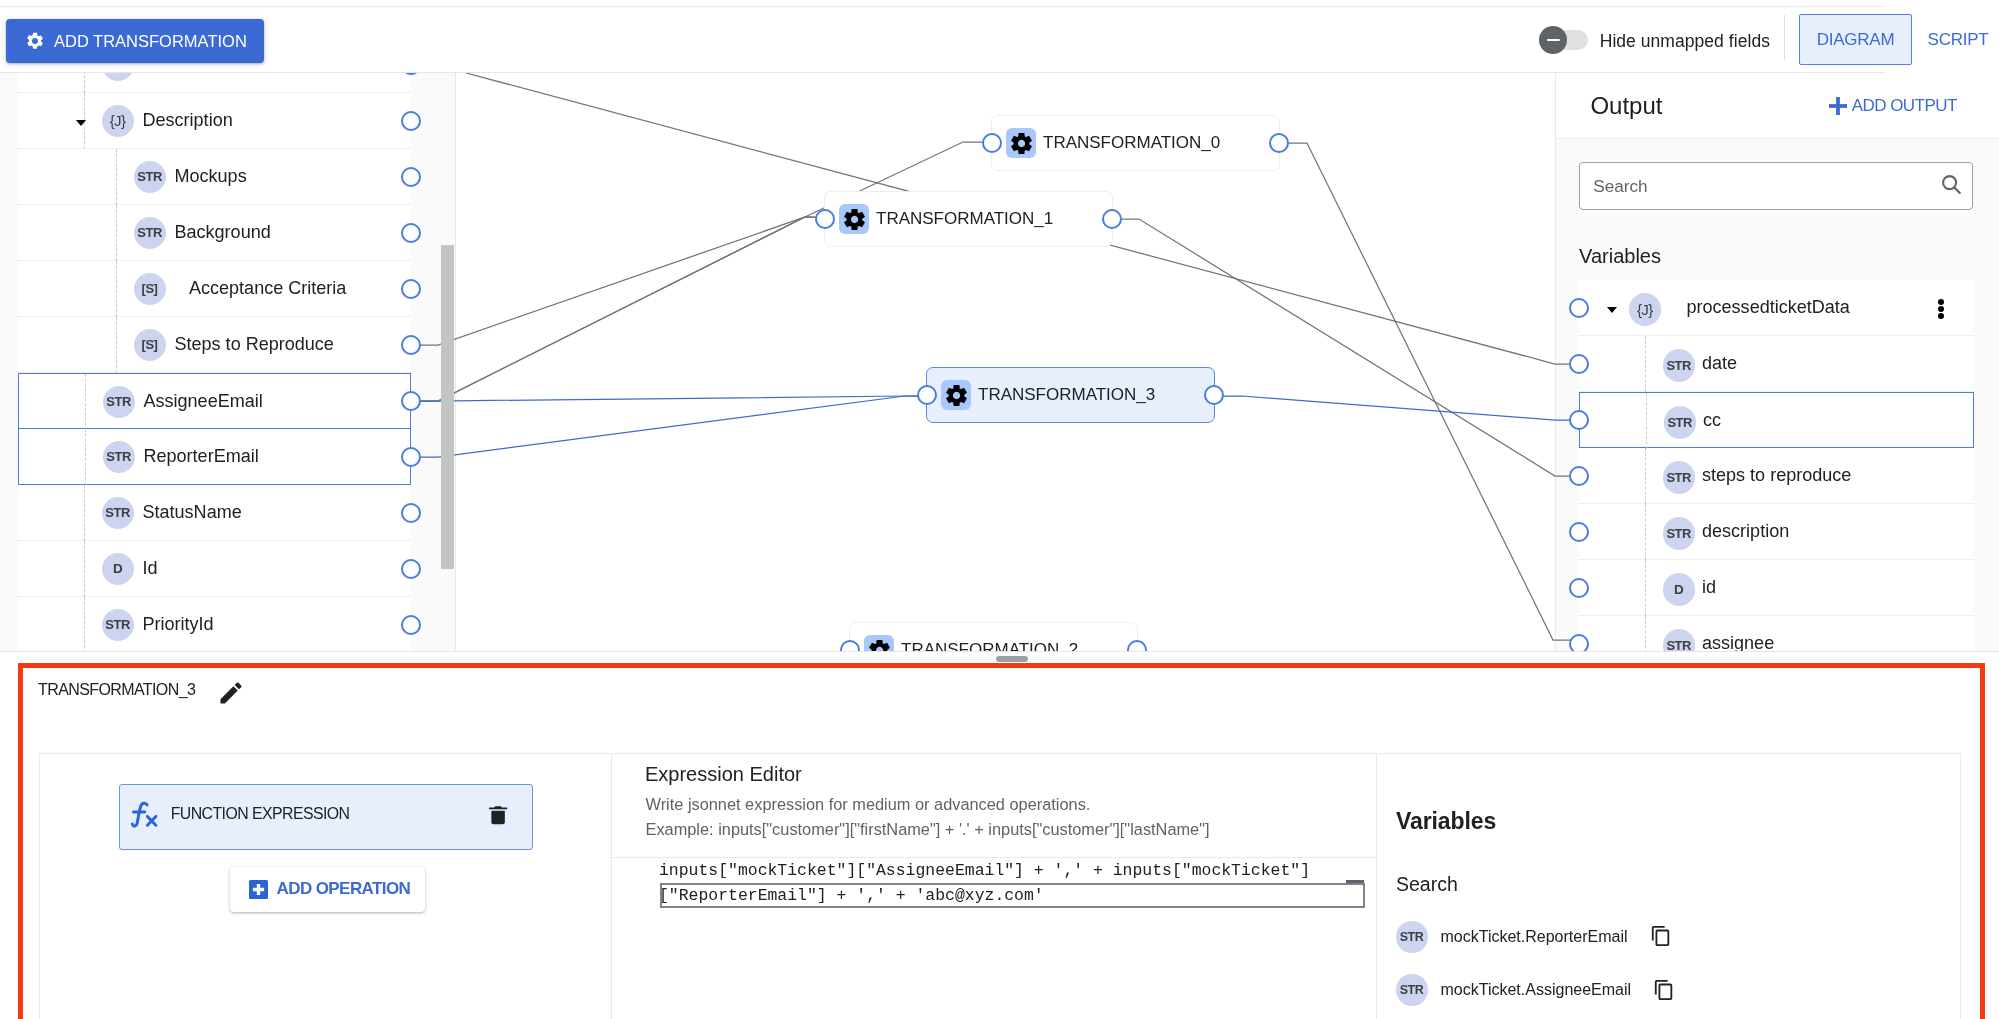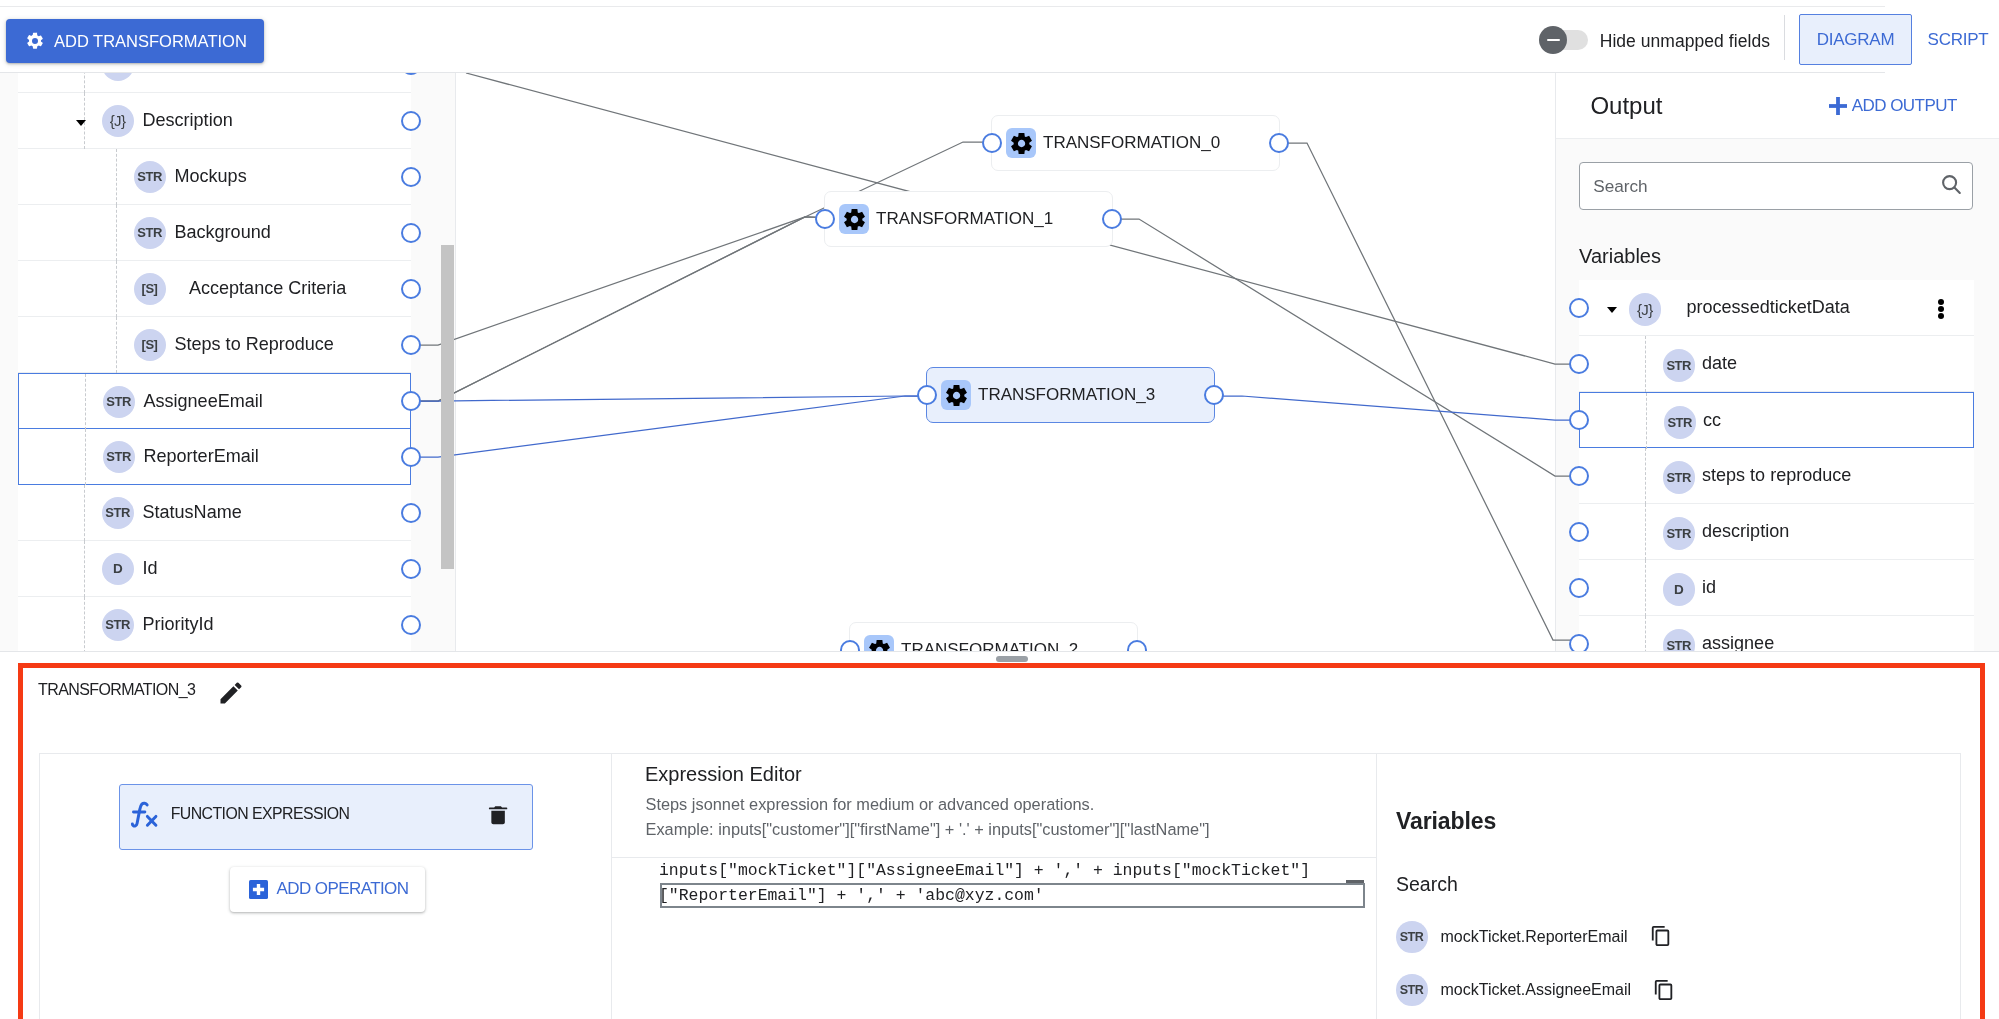--- a/index.html
+++ b/index.html
@@ -95,21 +95,21 @@
 .bc3{flex:1;position:relative;}
 .fnexpr{position:absolute;left:78.7px;top:30px;width:414px;height:66px;background:#e8effc;
   border:1px solid #6b93e8;border-radius:3px;}
 .fnexpr .fx{position:absolute;left:7.5px;top:12.5px;width:34px;height:34px;}
 .fnexpr .lbl{position:absolute;left:51px;top:19.5px;font-size:15.85px;color:#202124;letter-spacing:-.55px;}
 .fnexpr .trash{position:absolute;left:366.8px;top:18.4px;width:24.2px;height:24.2px;cursor:pointer;}
 .addop{position:absolute;left:190.3px;top:112.5px;width:195px;height:45px;background:#fff;border-radius:4px;
   box-shadow:0 1px 2px rgba(60,64,67,.26),0 1px 3px 1px rgba(60,64,67,.12);
   display:flex;align-items:center;cursor:pointer;}
 .addop .plus{width:19px;height:19px;margin-left:18.7px;margin-top:1px;}
-.addop .lbl{margin-left:8.5px;font-size:17px;font-weight:400;letter-spacing:-.58px;color:#3c6ad4;}
+.addop .lbl{margin-left:8.5px;font-size:17px;font-weight:700;letter-spacing:-.58px;color:#3c6ad4;}
 .ee-title{position:absolute;left:33px;top:9px;font-size:20px;color:#202124;letter-spacing:0;}
 .ee-sub{position:absolute;left:33.5px;top:38px;font-size:16.35px;color:#5f6368;line-height:25px;letter-spacing:0;}
 .ee-rule{position:absolute;left:0;top:103px;width:765px;height:1px;background:#e8eaed;}
 .ee-code{position:absolute;left:47px;top:104px;width:700px;font-family:"Liberation Mono",monospace;
   font-size:16.45px;line-height:25px;color:#202124;letter-spacing:0;white-space:pre-wrap;}
 .ee-box{position:absolute;left:47.6px;top:129.2px;width:705px;height:25.2px;border:2.2px solid #7d858c;}
 .ee-scroll{position:absolute;left:734.4px;top:126.3px;width:18px;height:2.8px;background:#5f6368;}
 .vtitle{position:absolute;left:19px;top:54px;font-size:23px;font-weight:700;color:#202124;letter-spacing:-.1px;}
 .vinputs{position:absolute;left:19px;top:119px;font-size:19.5px;color:#202124;letter-spacing:0;}
 .vrow{position:absolute;left:19px;display:flex;align-items:center;}
@@ -378,21 +378,21 @@
           <svg class="plus" viewBox="0 0 19 19">
                 <rect x="0" y="0" width="19" height="19" rx="1.6" fill="#2b63d9"></rect>
                 <path fill="#fff" d="M7.8 3.9h3.4v3.9h3.9v3.4h-3.9v3.9H7.8v-3.9H3.9V7.8h3.9z"></path>
               </svg>
           <span class="lbl">ADD OPERATION</span>
         </div>
       </div>
 
       <div class="bc2">
         <div class="ee-title">Expression Editor</div>
-        <div class="ee-sub"><span>Steps jsonnet expression for medium or advanced operations.</span><br><span>Example: inputs["customer"]["firstName"] + '.' + inputs["customer"]["lastName"]</span></div>
+        <div class="ee-sub"><span>Write jsonnet expression for medium or advanced operations.</span><br><span>Example: inputs["customer"]["firstName"] + '.' + inputs["customer"]["lastName"]</span></div>
         <div class="ee-rule"></div>
         <div class="ee-box"></div>
         <div class="ee-scroll"></div>
         <div class="ee-code"><span>inputs["mockTicket"]["AssigneeEmail"] + ',' + inputs["mockTicket"]</span><br><span>["ReporterEmail"] + ',' + 'abc@xyz.com'</span></div>
       </div>
 
       <div class="bc3">
         <div class="vtitle">Variables</div>
         <div class="vinputs">Search</div>
         <div id="var-rows">

